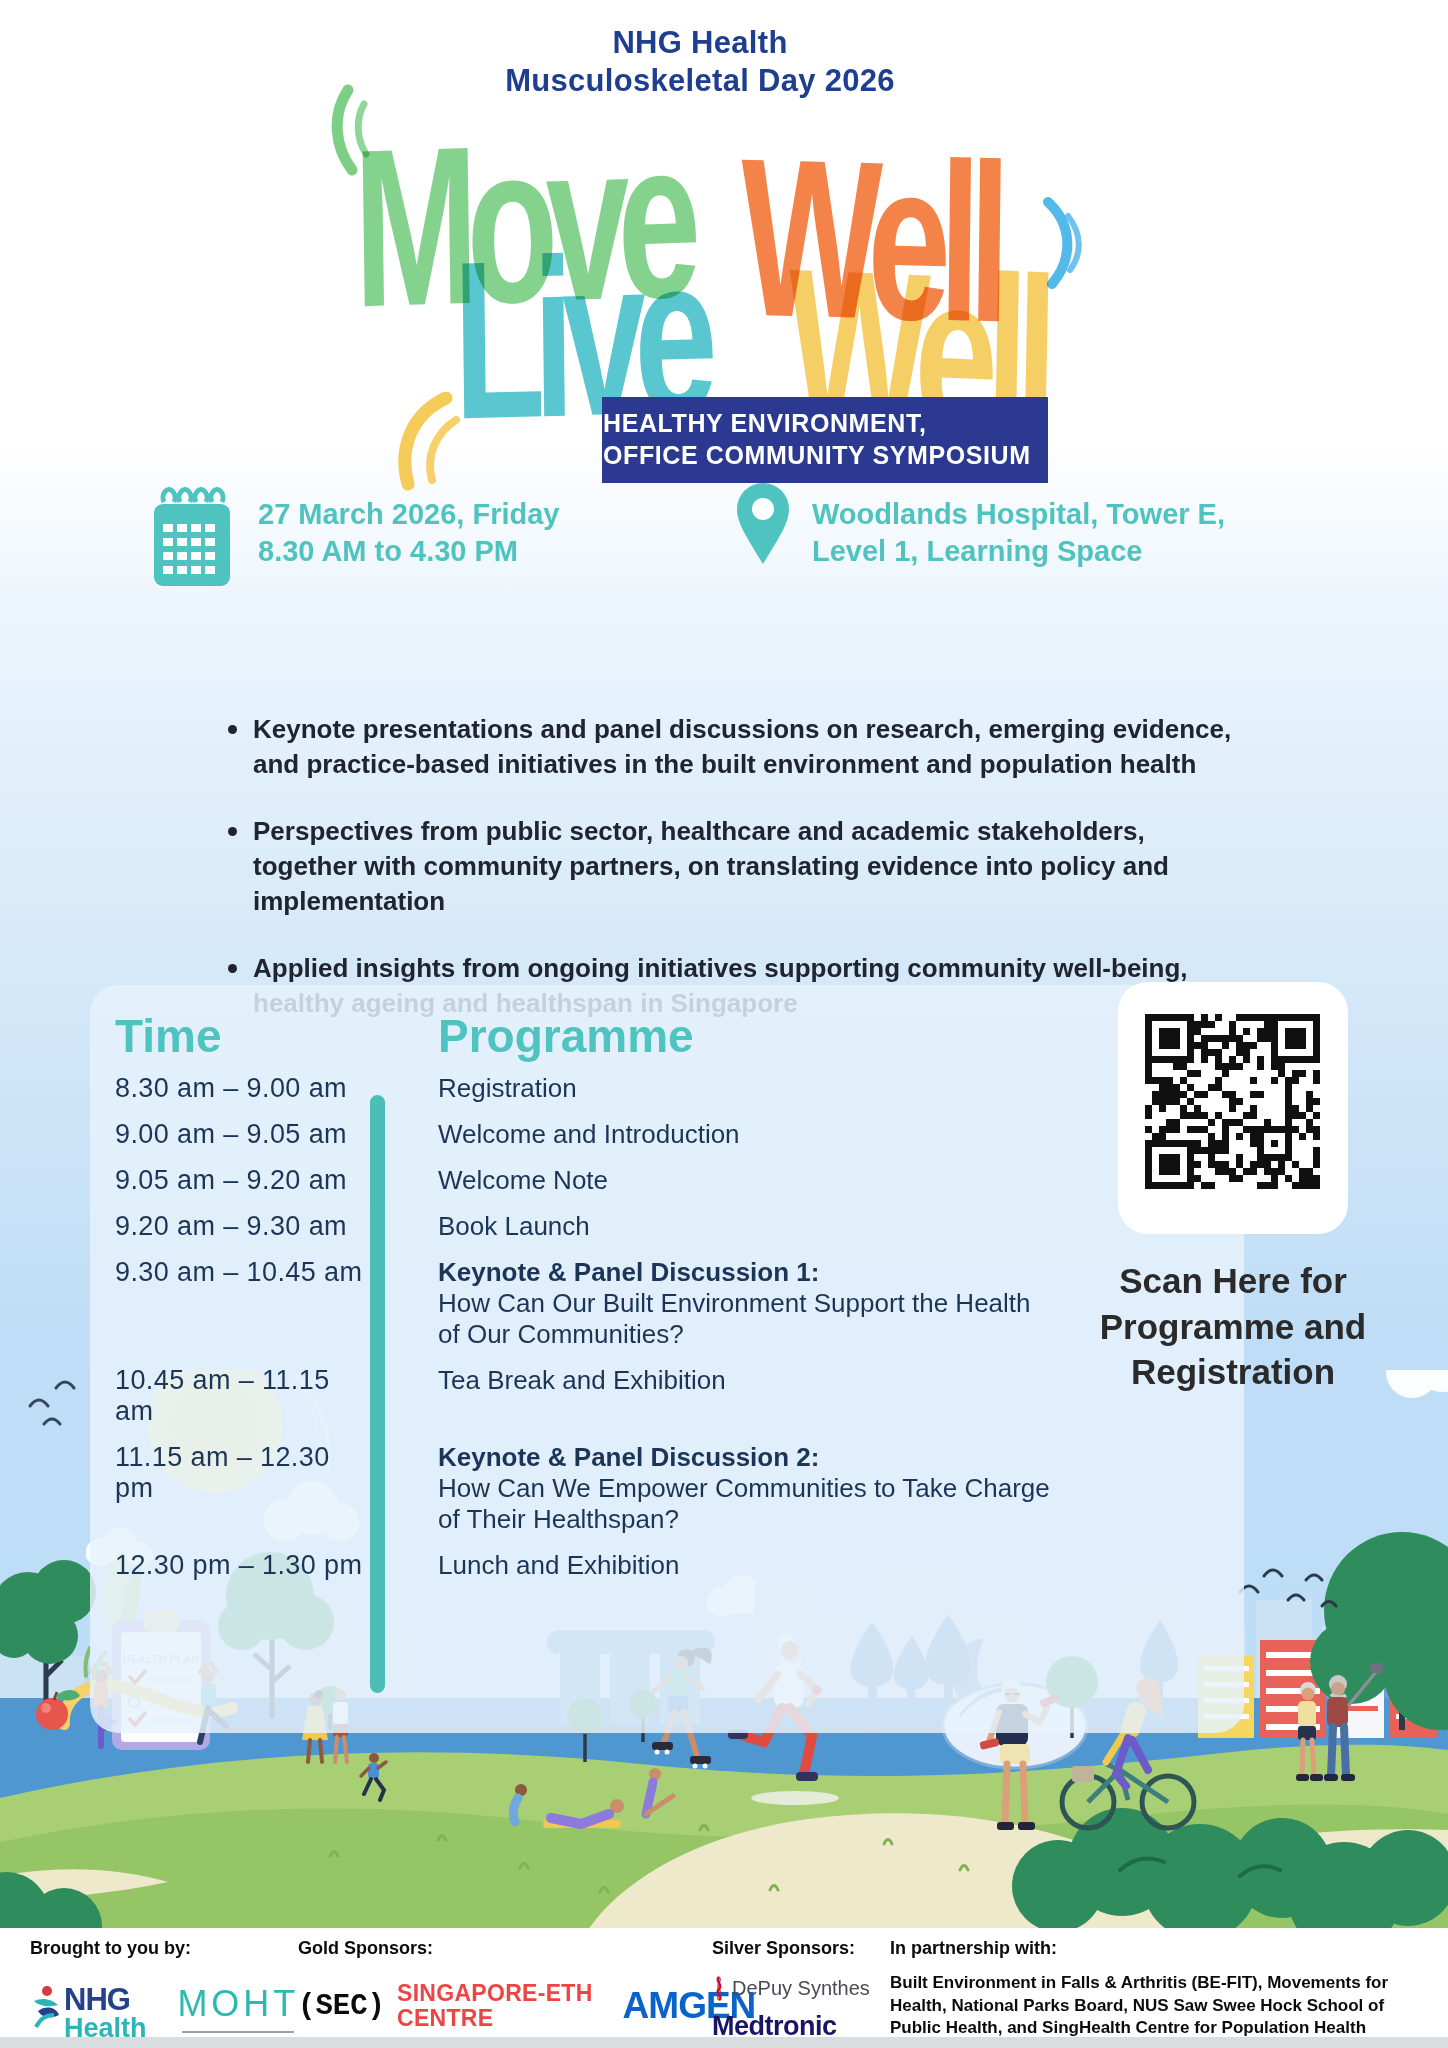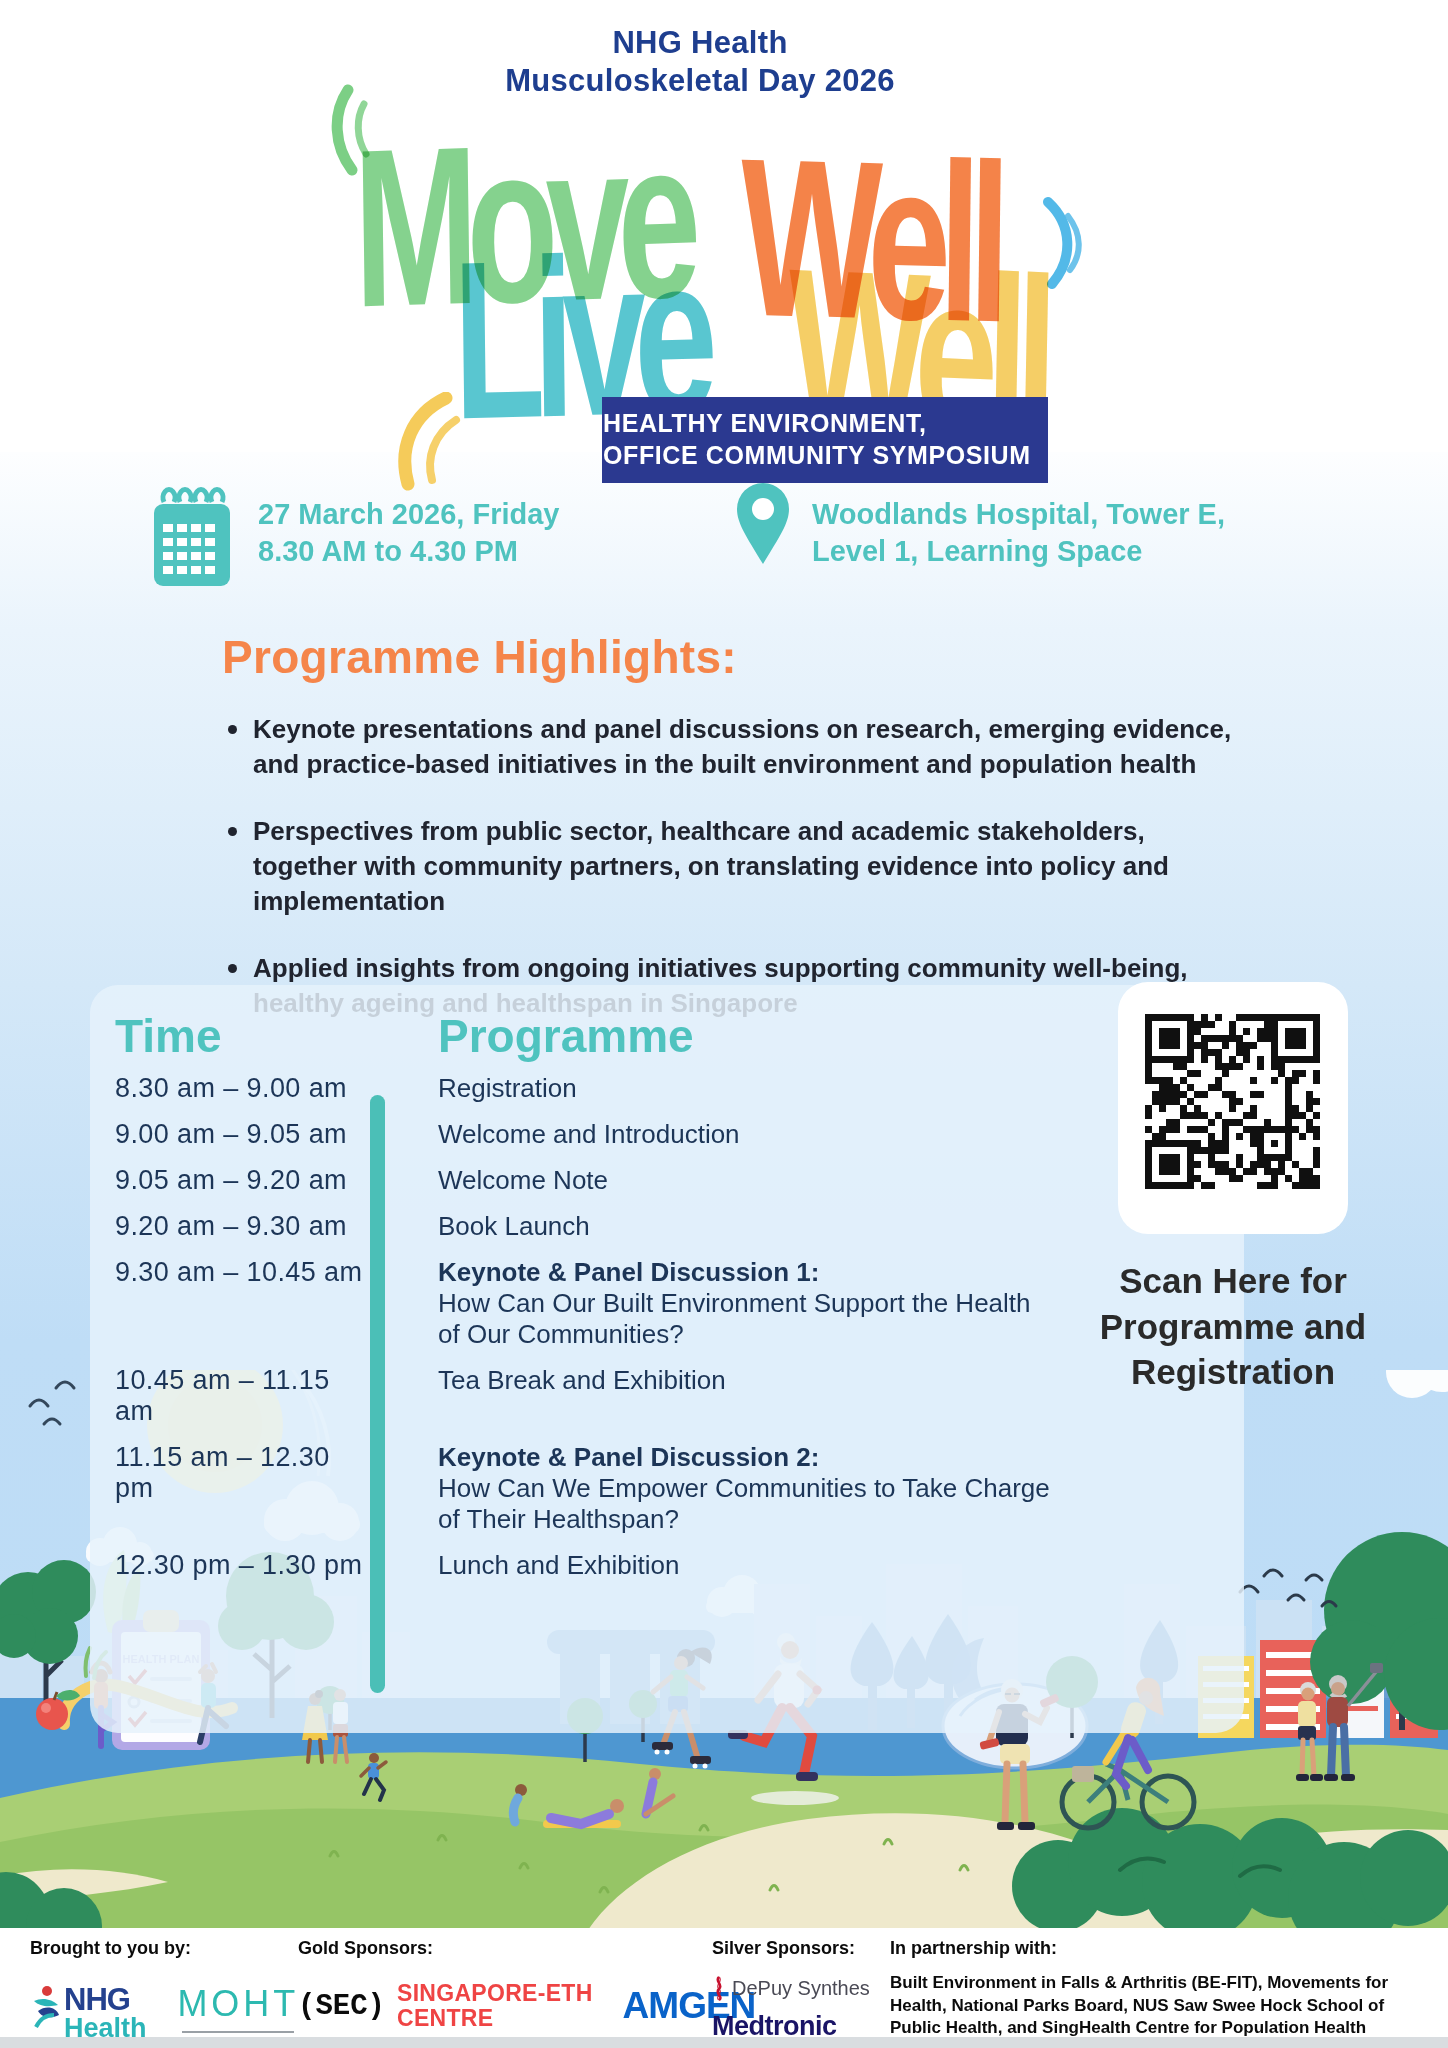--- a/index.html
+++ b/index.html
@@ -146,21 +146,20 @@
   </div>
   <svg class="pin-icon" width="58" height="86">
     <path d="M29,82 C12,54 3,41 3,27 a26,26 0 1 1 52,0 C55,41 46,54 29,82 Z" fill="#4FC3BF"></path>
     <circle cx="29" cy="27" r="11" fill="#ffffff"></circle>
   </svg>
   <div class="info-text venue-text">
     <div>Woodlands Hospital, Tower E,</div>
     <div>Level 1, Learning Space</div>
   </div>
 
-  <div class="hl-title">Programme Highlights:</div>
   <div class="hl-list">
       <div class="hl-item">
         <span class="hl-dot"></span>
         <span>Keynote presentations and panel discussions on research, emerging evidence, and practice-based initiatives in the built environment and population health</span>
       </div>
       <div class="hl-item">
         <span class="hl-dot"></span>
         <span>Perspectives from public sector, healthcare and academic stakeholders, together with community partners, on translating evidence into policy and implementation</span>
       </div>
       <div class="hl-item">

